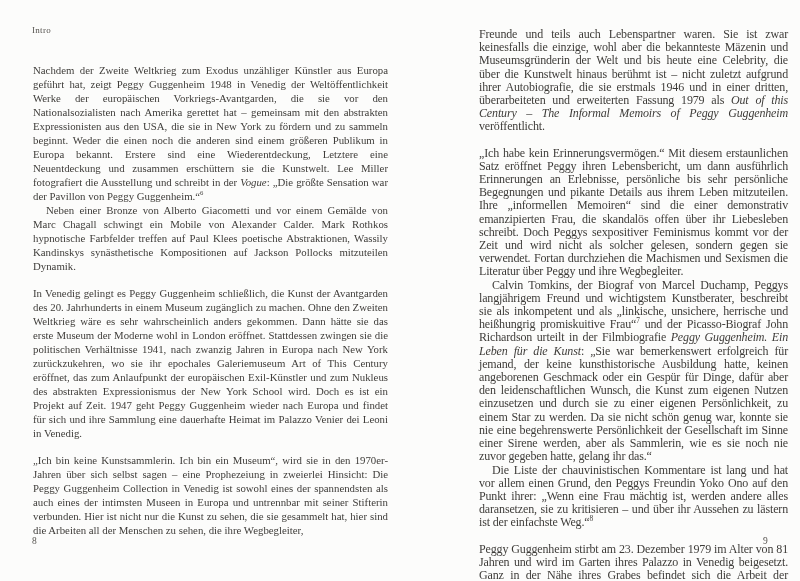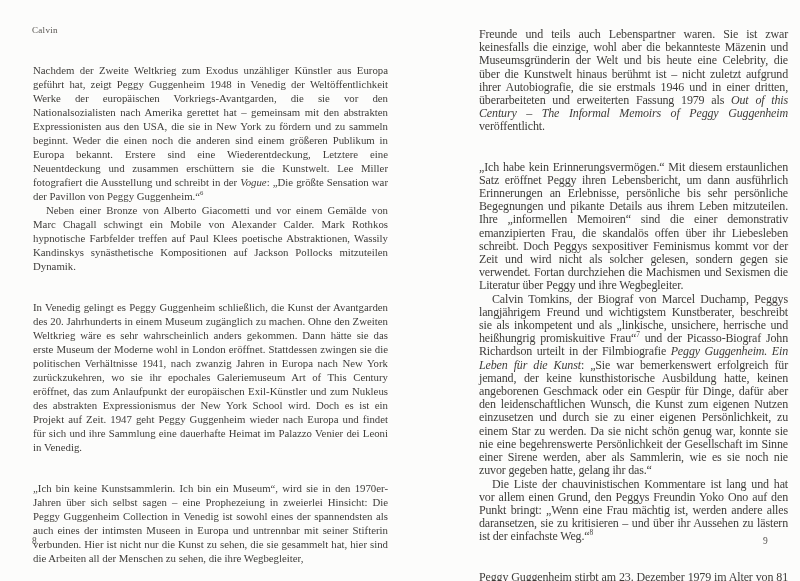--- a/index.html
+++ b/index.html
@@ -44,55 +44,55 @@
     left:479px;
     top:28px;
     width:309px;
     font-size:12px;
     line-height:13.2px;
     letter-spacing:-0.15px;
     font-family:Liberation Serif, serif;
   }
   p.para{margin:0;}
   p.para.indent{text-indent:13px;}
-  p.para.gap{margin-top:27px;}
+  p.para.gap{margin-top:13px;}
   .it{font-style:italic;}
   sup.fn{
     font-size:0.62em;
     line-height:0;
     position:relative;
     top:-0.1em;
   }
   .pagenum{
     position:absolute;
     font-size:9.5px;
     color:var(--ink-muted,#55524e);
   }
   .pagenum.pn-left{left:32px;top:536px;}
   .pagenum.pn-right{left:763px;top:536px;}
 </style>
 </head>
 <body>
 
 <div class="spread" style="--bg: #fcfcfb; --ink: #3e3c39; --ink-muted: #55524e;">
-  <div class="running-head">Calvin</div>
+  <div class="running-head">Intro</div>
 
   <div class="page page-left">
     <div class="textblock tb-left">
         <p class="para"><span>Nachdem der Zweite Weltkrieg zum Exodus unzähliger Künstler aus Europa geführt hat, zeigt Peggy Guggenheim 1948 in Venedig der Weltöffentlichkeit Werke der europäischen Vorkriegs-Avantgarden, die sie vor den Nationalsozialisten nach Amerika gerettet hat – gemeinsam mit den abstrakten Expressionisten aus den USA, die sie in New York zu fördern und zu sammeln beginnt. Weder die einen noch die anderen sind einem größeren Publikum in Europa bekannt. Erstere sind eine Wiederentdeckung, Letztere eine Neuentdeckung und zusammen erschüttern sie die Kunstwelt. Lee Miller fotografiert die Ausstellung und schreibt in der </span><span class="it">Vogue</span><span>: „Die größte Sensation war der Pavillon von Peggy Guggenheim.“</span><sup class="fn">6</sup></p>
         <p class="para indent"><span>Neben einer Bronze von Alberto Giacometti und vor einem Gemälde von Marc Chagall schwingt ein Mobile von Alexander Calder. Mark Rothkos hypnotische Farbfelder treffen auf Paul Klees poetische Abstraktionen, Wassily Kandinskys synästhetische Kompositionen auf Jackson Pollocks mitzuteilen Dynamik.</span></p>
         <p class="para gap"><span>In Venedig gelingt es Peggy Guggenheim schließlich, die Kunst der Avantgarden des 20. Jahrhunderts in einem Museum zugänglich zu machen. Ohne den Zweiten Weltkrieg wäre es sehr wahrscheinlich anders gekommen. Dann hätte sie das erste Museum der Moderne wohl in London eröffnet. Stattdessen zwingen sie die politischen Verhältnisse 1941, nach zwanzig Jahren in Europa nach New York zurückzukehren, wo sie ihr epochales Galeriemuseum Art of This Century eröffnet, das zum Anlaufpunkt der europäischen Exil-Künstler und zum Nukleus des abstrakten Expressionismus der New York School wird. Doch es ist ein Projekt auf Zeit. 1947 geht Peggy Guggenheim wieder nach Europa und findet für sich und ihre Sammlung eine dauerhafte Heimat im Palazzo Venier dei Leoni in Venedig.</span></p>
         <p class="para gap"><span>„Ich bin keine Kunstsammlerin. Ich bin ein Museum“, wird sie in den 1970er-Jahren über sich selbst sagen – eine Prophezeiung in zweierlei Hinsicht: Die Peggy Guggenheim Collection in Venedig ist sowohl eines der spannendsten als auch eines der intimsten Museen in Europa und untrennbar mit seiner Stifterin verbunden. Hier ist nicht nur die Kunst zu sehen, die sie gesammelt hat, hier sind die Arbeiten all der Menschen zu sehen, die ihre Wegbegleiter,</span></p>
       </div>
     <div class="pagenum pn-left">8</div>
   </div>
 
   <div class="page page-right">
     <div class="textblock tb-right">
         <p class="para"><span>Freunde und teils auch Lebenspartner waren. Sie ist zwar keinesfalls die einzige, wohl aber die bekannteste Mäzenin und Museumsgründerin der Welt und bis heute eine Celebrity, die über die Kunstwelt hinaus berühmt ist – nicht zuletzt aufgrund ihrer Autobiografie, die sie erstmals 1946 und in einer dritten, überarbeiteten und erweiterten Fassung 1979 als </span><span class="it">Out of this Century – The Informal Memoirs of Peggy Guggenheim</span><span> veröffentlicht.</span></p>
         <p class="para gap"><span>„Ich habe kein Erinnerungsvermögen.“ Mit diesem erstaunlichen Satz eröffnet Peggy ihren Lebensbericht, um dann ausführlich Erinnerungen an Erlebnisse, persönliche bis sehr persönliche Begegnungen und pikante Details aus ihrem Leben mitzuteilen. Ihre „informellen Memoiren“ sind die einer demonstrativ emanzipierten Frau, die skandalös offen über ihr Liebesleben schreibt. Doch Peggys sexpositiver Feminismus kommt vor der Zeit und wird nicht als solcher gelesen, sondern gegen sie verwendet. Fortan durchziehen die Machismen und Sexismen die Literatur über Peggy und ihre Wegbegleiter.</span></p>
         <p class="para indent"><span>Calvin Tomkins, der Biograf von Marcel Duchamp, Peggys langjährigem Freund und wichtigstem Kunstberater, beschreibt sie als inkompetent und als „linkische, unsichere, herrische und heißhungrig promiskuitive Frau“</span><sup class="fn">7</sup><span> und der Picasso-Biograf John Richardson urteilt in der Filmbiografie </span><span class="it">Peggy Guggenheim. Ein Leben für die Kunst</span><span>: „Sie war bemerkenswert erfolgreich für jemand, der keine kunsthistorische Ausbildung hatte, keinen angeborenen Geschmack oder ein Gespür für Dinge, dafür aber den leidenschaftlichen Wunsch, die Kunst zum eigenen Nutzen einzusetzen und durch sie zu einer eigenen Persönlichkeit, zu einem Star zu werden. Da sie nicht schön genug war, konnte sie nie eine begehrenswerte Persönlichkeit der Gesellschaft im Sinne einer Sirene werden, aber als Sammlerin, wie es sie noch nie zuvor gegeben hatte, gelang ihr das.“</span></p>
-        <p class="para indent"><span>Die Liste der chauvinistischen Kommentare ist lang und hat vor allem einen Grund, den Peggys Freundin Yoko Ono auf den Punkt bringt: „Wenn eine Frau mächtig ist, werden andere alles daransetzen, sie zu kritisieren – und über ihr Aussehen zu lästern ist der einfachste Weg.“</span><sup class="fn">8</sup></p>
+        <p class="para indent"><span>Die Liste der chauvinistischen Kommentare ist lang und hat vor allem einen Grund, den Peggys Freundin Yoko Ono auf den Punkt ihrer: „Wenn eine Frau mächtig ist, werden andere alles daransetzen, sie zu kritisieren – und über ihr Aussehen zu lästern ist der einfachste Weg.“</span><sup class="fn">8</sup></p>
         <p class="para gap"><span>Peggy Guggenheim stirbt am 23. Dezember 1979 im Alter von 81 Jahren und wird im Garten ihres Palazzo in Venedig beigesetzt. Ganz in der Nähe ihres Grabes befindet sich die Arbeit der wortmächtigen Konzeptkünstlerin Jenny Holzer: SAVOR KINDNESS BECAUSE CRUELTY IS ALWAYS POSSIBLE LATER – ein treffender Kommentar auf Peggy Guggenheims Leben und ihr Vermächtnis.</span></p>
       </div>
     <div class="pagenum pn-right">9</div>
   </div>
 </div>
 
 </body></html>

